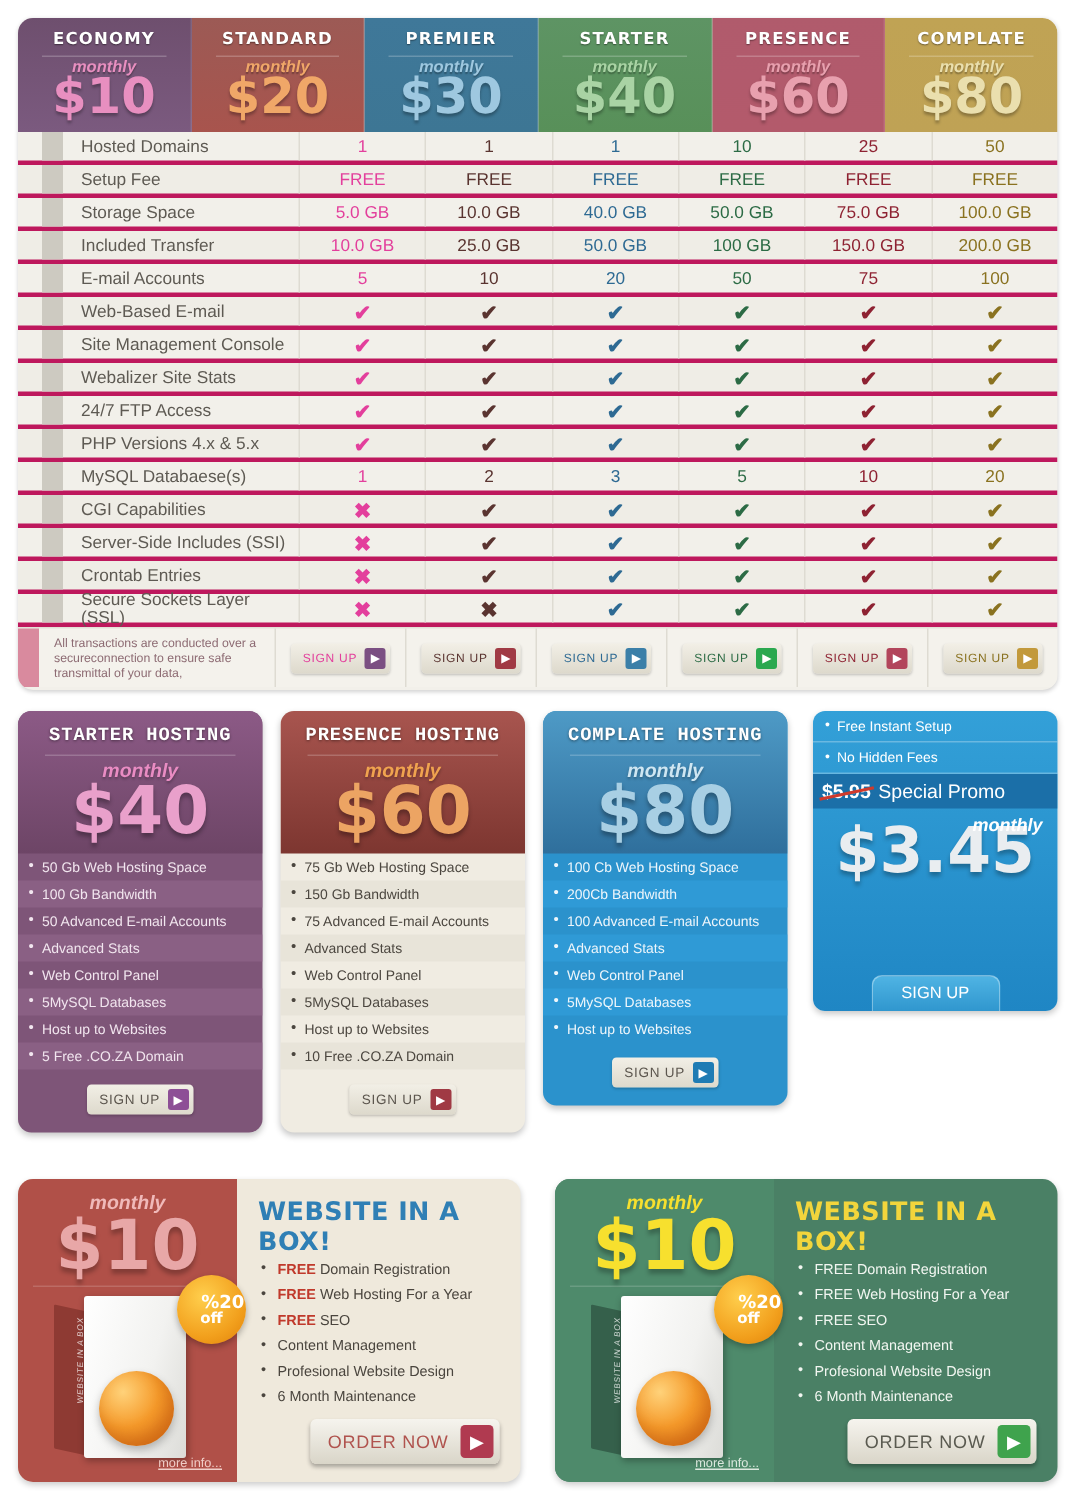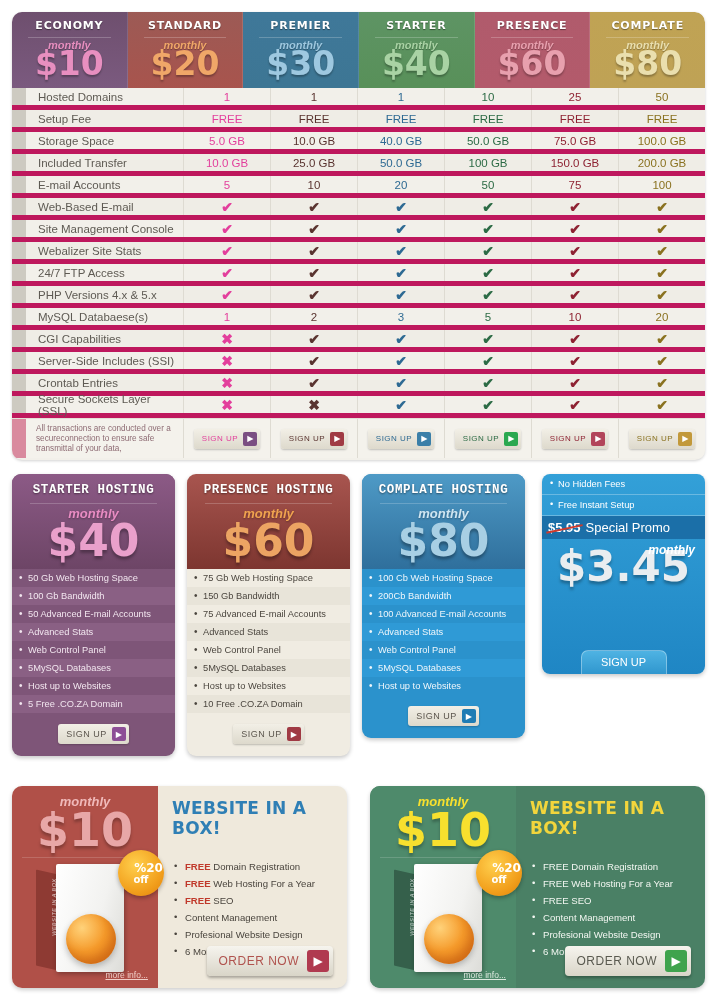--- a/index.html
+++ b/index.html
@@ -68,21 +68,21 @@
   .trow .fname {
     width: 158px; flex: 0 0 158px;
     font-size: 11.5px; color: #5e5a53; display: flex; align-items: center;
     padding-left: 12px; border-right: 1px solid #dedbd2;
   }
   .trow .cell {
     flex: 1 1 0; display: flex; align-items: center; justify-content: center;
     font-size: 11.5px; border-right: 1px solid #dedbd2;
   }
   .trow .cell:last-child { border-right: none; }
-  .trow.sep { border-bottom: 5px solid #be185d; }
+  .trow.sep { border-bottom: 3px solid #be185d; padding-left: 16px; }
   .mark { font-size: 14px; font-weight: bold; }
 
   .noterow { display: flex; height: 40px; background: #f4f2ec; border-top: 1px solid #e3e0d7; }
   .noterow .gutter { width: 14px; flex: 0 0 14px; background: #d98a9e; }
   .noterow .notetext {
     width: 158px; flex: 0 0 158px; padding: 5px 8px 0 10px;
     font-size: 8.2px; line-height: 10px; color: #8d6b73;
     border-right: 1px solid #dedbd2;
   }
   .noterow .cell {
@@ -218,21 +218,21 @@
   }
   .badge .b1 { font-size: 12px; line-height: 12px; margin-left: 15px; }
   .badge .b2 { font-size: 10px; line-height: 11px; }
   .moreinfo {
     position: absolute; right: 10px; bottom: 8px; font-size: 8.5px;
     text-decoration: underline;
   }
   .banner .bright { flex: 1 1 auto; padding: 12px 12px 0 14px; position: relative; }
   .banner .btitle {
     font-size: 17px; font-weight: bold; letter-spacing: .3px;
-    font-family: "DejaVu Sans", sans-serif; margin-bottom: 20px;
+    font-family: "DejaVu Sans", sans-serif; margin-bottom: 0;
   }
   .banner ul { list-style: none; }
   .banner li { font-size: 9.6px; padding: 3px 0 3px 13px; position: relative; }
   .banner li:before { content: "\2022"; position: absolute; left: 2px; top: 2px; }
   .banner li .free { font-weight: bold; }
   .order-btn {
     position: absolute; right: 14px; bottom: 12px;
     display: inline-flex; align-items: center;
     background: linear-gradient(#f6f4ee,#d9d5c8);
     border-radius: 4px; padding: 4px 4px 4px 12px;
@@ -728,22 +728,22 @@
         </ul>
         <div class="cfoot"><div class="signup-sm" style="display:inline-flex">
             <span class="lbl" style="font-size:9px;color:#5c564e">SIGN UP</span>
             <span class="arw" style="background:#1f7cb4">▶</span>
           </div></div>
       </div>
     </div>
 
   <div class="promo">
     <div id="promo-items">
+        <div class="pli">Free Instant Setup</div>
         <div class="pli">No Hidden Fees</div>
-        <div class="pli">Free Instant Setup</div>
       </div>
     <div class="pband">
       <span class="strike">$5.95</span>
       <span>Special Promo</span>
     </div>
     <div class="bigprice">
       <span class="mo">monthly</span>
       <div class="num">$3.45</div>
     </div>
     <div class="promo-btn">SIGN UP</div>

